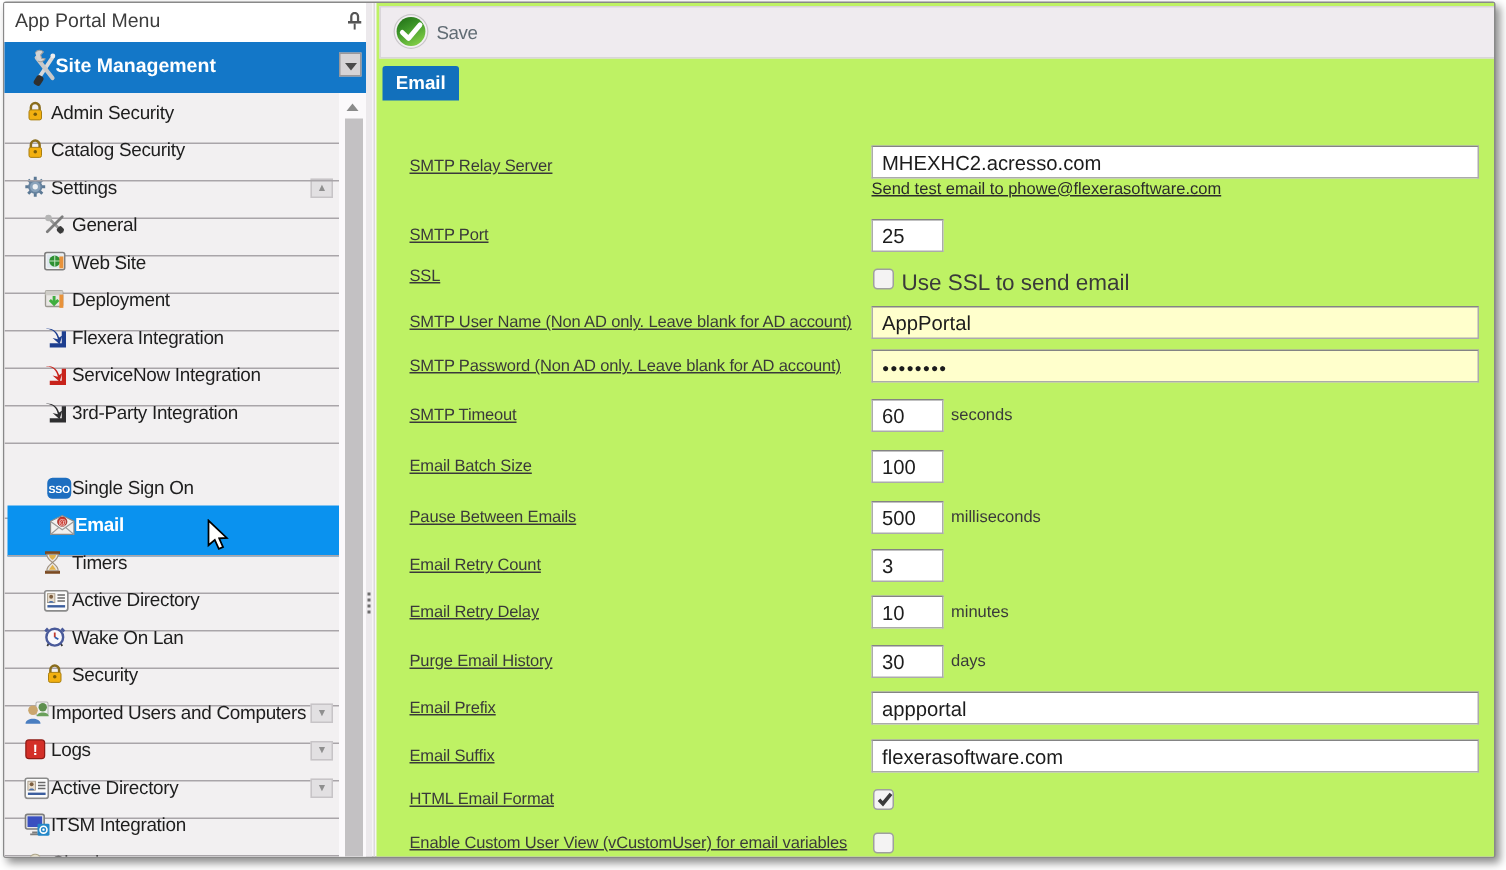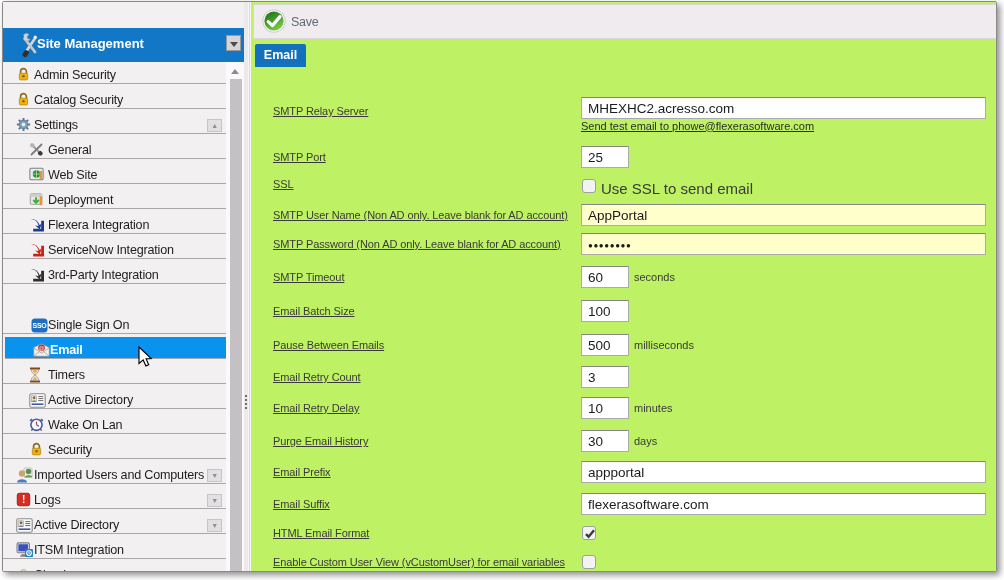--- a/index.html
+++ b/index.html
@@ -11,21 +11,21 @@
 }
 
 #side { position:absolute; left:0; top:0; width:241px; height:100%; background:#f2f0f1; }
 #sideHead { position:absolute; left:0; top:0; width:241px; height:26px; background:#ffffff; }
 #sideHead .t { position:absolute; left:7px; top:4px; font-size:13px; color:#3c3c3c; }
 #pin { position:absolute; right:3px; top:6px; }
 #smBar { position:absolute; left:0; top:26px; width:241px; height:34px; background:#1377c8; }
 #smBar .t { position:absolute; left:34px; top:8px; font-size:13px; font-weight:bold; color:#ffffff; }
 #smBtn { position:absolute; right:3px; top:7px; width:15px; height:16px; background:#d6d4d6; border:1px solid #9a989a; }
 #menu { position:absolute; left:0; top:60px; width:223px; bottom:0; overflow:hidden; }
-.mi { position:absolute; left:0; width:223px; height:22px; border-bottom:1px solid #a9a5a9; font-size:12.6px; letter-spacing:-0.2px; color:#1e1e1e; }
+.mi { position:absolute; left:0; width:223px; height:34px; border-bottom:1px solid #a9a5a9; font-size:12.6px; letter-spacing:-0.2px; color:#1e1e1e; }
 .mi .txt { position:absolute; top:6px; }
 .lv1 .txt { left:31px; }
 .lv2 .txt { left:45px; }
 .mi .ic { position:absolute; top:5px; width:16px; height:16px; }
 .mi .ic svg { width:15px; height:15px; }
 .lv1 .ic { left:13px; }
 .lv2 .ic { left:26px; }
 .mi.sel { background:#0a92ef; left:2px; width:221px; }
 .mi.sel .txt { color:#ffffff; font-weight:bold; }
 .sbtn { position:absolute; right:4px; top:7px; width:15px; height:13px; background:#e2e0e2; border:1px solid #c7c4c7; font-size:7px; color:#8f8f8f; text-align:center; line-height:11px; }
@@ -52,20 +52,28 @@
 .inp.yel { background:#ffffcc; width:405px; }
 .unit { position:absolute; left:383px; font-size:11px; color:#3a3a3a; }
 a.lnk { position:absolute; left:330px; font-size:11px; color:#2b2b2b; }
 .cb { position:absolute; left:331px; width:14px; height:14px; background:#f4f3f3; border:1px solid #9f9f9f; border-radius:3px; }
 .cbl { position:absolute; left:350px; font-size:15px; color:#3a3a3a; }
 </style>
 </head>
 <body>
 <div id="win">
   <div id="side">
+    <div id="sideHead">
+      <span class="t">App Portal Menu</span>
+      <svg id="pin" width="9" height="12" viewBox="0 0 9 12">
+        <path d="M2.2 6 V2.9 A2.25 2.25 0 0 1 6.7 2.9 V6" stroke="#555555" stroke-width="1.5" fill="none"></path>
+        <rect x="0" y="6" width="9" height="1.7" fill="#555555"></rect>
+        <rect x="3.8" y="7.7" width="1.3" height="4" fill="#555555"></rect>
+      </svg>
+    </div>
     <div id="smBar">
       <svg class="icx" style="position:absolute;left:19px;top:4px" width="16" height="26" viewBox="0 0 16 26">
         <path d="M13.5 5.5 L3.5 20.5" stroke="#d9d9d9" stroke-width="2.6" stroke-linecap="round"></path>
         <circle cx="13.2" cy="5.2" r="1.6" fill="#eeeeee"></circle>
         <rect x="1.2" y="18.2" width="5" height="7" rx="2" transform="rotate(33 3.7 21.7)" fill="#2f2f2f"></rect>
         <path d="M2.5 6.5 L13 20" stroke="#c9c9c9" stroke-width="2.8" stroke-linecap="round"></path>
         <path d="M1.5 3.2 a3.4 3.4 0 0 1 5.4 -0.6 l-1.8 2 l0.6 2.2 l2.4 0.4 a3.4 3.4 0 0 1 -5 1.4" fill="#d4d4d4" stroke="#9f9f9f" stroke-width="0.7"></path>
       </svg>
       <span class="t">Site Management</span>
       <div id="smBtn">

